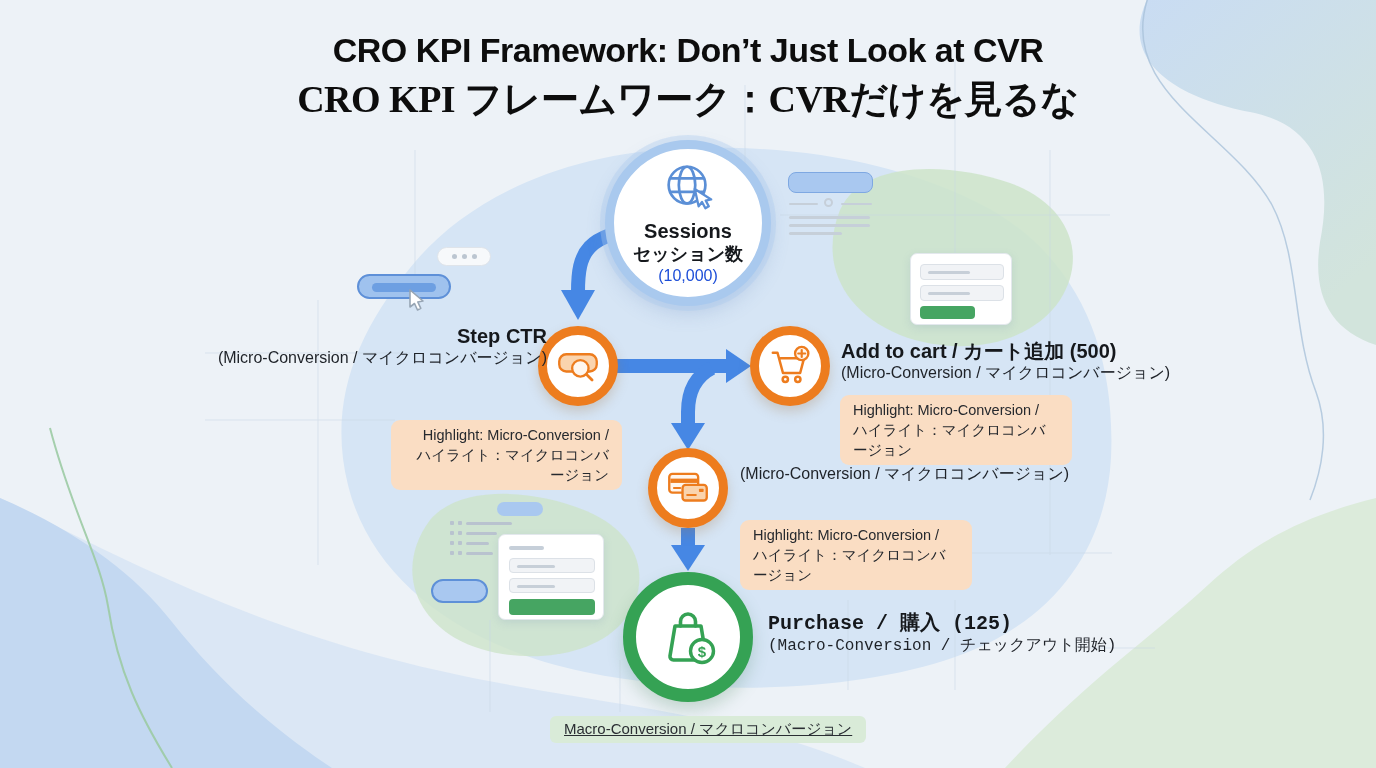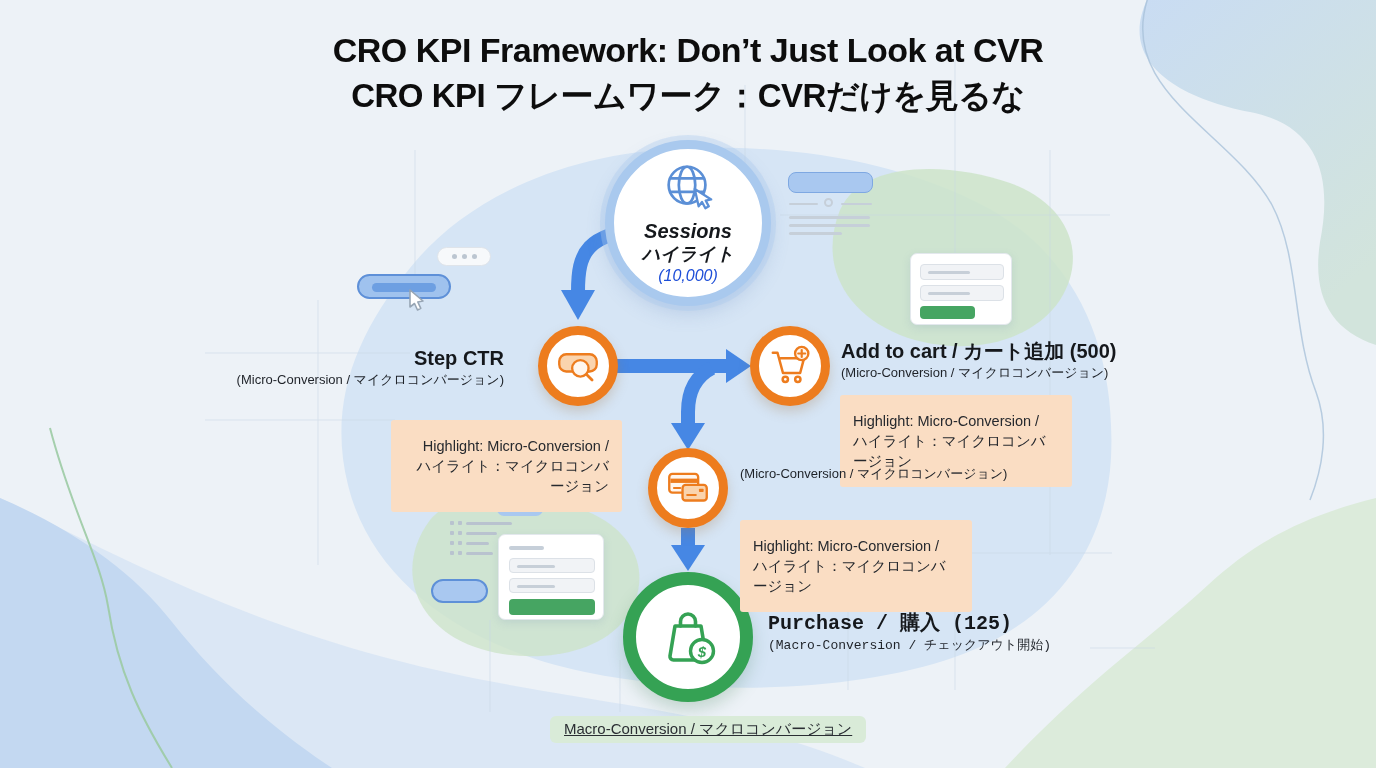--- a/index.html
+++ b/index.html
@@ -23,37 +23,37 @@
   .mock-input i{position:absolute;left:7px;top:50%;height:3px;margin-top:-1px;border-radius:2px;background:#C7CFD8;}
   .mock-btn-green{position:absolute;background:#46A562;border-radius:4px;}
   .mock-pill-blue-flat{position:absolute;background:#A9C8F0;border-radius:8px;}
   .dash-row{position:absolute;display:flex;align-items:center;gap:4px;}
   .dash-row i{width:4px;height:4px;border-radius:1px;background:#B9C3CF;}
   .dash-row b{height:3px;border-radius:2px;background:#B9C3CF;display:block;}
 
   
   .title{position:absolute;left:0;right:0;top:28px;text-align:center;z-index:6;color:#0D0D0D;}
   .title .t1{font-size:34px;font-weight:bold;letter-spacing:-.5px;line-height:1.35;}
-  .title .t2{font-size:33px;font-weight:bold;letter-spacing:-.5px;line-height:1.35;}
-
-  
-  .node{position:absolute;border-radius:50%;background:#fff;display:flex;flex-direction:column;align-items:center;justify-content:center;z-index:4;font-style:italic;}
+  .title .t2{font-size:38px;font-weight:bold;letter-spacing:-.5px;line-height:1.35;font-family:Liberation Serif, serif;}
+
+  
+  .node{position:absolute;border-radius:50%;background:#fff;display:flex;flex-direction:column;align-items:center;justify-content:center;z-index:4;}
   .node-sessions{left:605px;top:140px;width:166px;height:166px;border:9px solid #A9C9EE;
      box-shadow:0 0 0 5px rgba(169,201,238,.35),0 8px 18px rgba(110,145,195,.25);text-align:center;}
   .node-sessions .nm{font-size:20px;font-weight:bold;color:#15181C;line-height:1.2;}
   .node-sessions .nj{font-size:18px;font-weight:bold;color:#15181C;line-height:1.3;}
   .node-sessions .nv{font-size:16px;color:#1d4ed8;line-height:1.3;}
   .node-orange{width:80px;height:80px;border:9px solid #ED7C1E;box-shadow:0 6px 12px rgba(160,110,60,.25);}
   .node-green{left:623px;top:572px;width:130px;height:130px;border:13px solid #35A254;box-shadow:0 8px 16px rgba(70,130,90,.25);}
 
   
   .lbl{position:absolute;z-index:5;color:#15181C;}
   .lbl .big{font-size:20px;font-weight:bold;line-height:22px;}
-  .lbl .sub{font-size:13px;line-height:22px;color:#1E2228;}
-  .badge{position:absolute;z-index:5;background:#FADDC3;border-radius:3px;padding:16px 13px;font-size:14.5px;line-height:1.38;color:#26292E;}
+  .lbl .sub{font-size:16px;line-height:22px;color:#1E2228;}
+  .badge{position:absolute;z-index:5;background:#FADDC3;border-radius:9px;padding:5px 13px;font-size:14.5px;line-height:1.38;color:#26292E;}
   .badge-macro{position:absolute;z-index:5;background:#D9EBD8;border-radius:6px;padding:4px 14px;font-size:15px;color:#2A2E33;}
 
   .arrows{position:absolute;left:0;top:0;z-index:3;}
 </style>
 </head>
 <body>
 
 <div id="canvas">
 
   <svg class="bg-svg" width="1376" height="768" viewBox="0 0 1376 768">
@@ -185,21 +185,21 @@
     <svg width="62" height="58" viewBox="0 0 64 60" style="margin-bottom:2px;">
       <g fill="none" stroke="#5B8FD6" stroke-width="2.8">
         <circle cx="31" cy="27" r="19"></circle>
         <ellipse cx="31" cy="27" rx="8.5" ry="19"></ellipse>
         <line x1="13.5" y1="20" x2="48.5" y2="20"></line>
         <line x1="13.5" y1="34" x2="48.5" y2="34"></line>
       </g>
       <path d="M39 31 L43 49 L46.5 44.5 L50 51 L53.5 49 L50.3 43 L56 41.8 Z" fill="#FFFFFF" stroke="#5B8FD6" stroke-width="2.4" stroke-linejoin="round"></path>
     </svg>
     <div class="nm">Sessions</div>
-    <div class="nj">ハイライト</div>
+    <div class="nj">セッション数</div>
     <div class="nv">(10,000)</div>
   </div>
 
   <div class="node node-orange" style="left:538px;top:326px;">
     <svg width="50" height="50" viewBox="0 0 64 64">
       <rect x="8" y="17" width="48" height="22" rx="9" fill="#FAD4AE" stroke="#ED7C1E" stroke-width="3"></rect>
       <circle cx="35" cy="35" r="10.5" fill="#FFF6EE" stroke="#ED7C1E" stroke-width="3"></circle>
       <line x1="43" y1="43" x2="50" y2="50" stroke="#ED7C1E" stroke-width="3.6" stroke-linecap="round"></line>
     </svg>
   </div>
@@ -232,21 +232,21 @@
     <svg width="72" height="72" viewBox="0 0 72 72">
       <g fill="none" stroke="#35A254" stroke-width="3.6" stroke-linecap="round" stroke-linejoin="round">
         <path d="M23 25 H49 L54 55 a3.5 3.5 0 0 1 -3.5 4 H21.5 a3.5 3.5 0 0 1 -3.5 -4 Z"></path>
         <path d="M28.5 25 v-4.5 a7.5 7.5 0 0 1 15 0 V25"></path>
       </g>
       <circle cx="50" cy="50" r="11.5" fill="#FFFFFF" stroke="#35A254" stroke-width="3.4"></circle>
       <text x="50" y="55.5" font-size="15" font-weight="bold" fill="#35A254" text-anchor="middle" font-family="Liberation Sans, sans-serif">$</text>
     </svg>
   </div>
 
-  <div class="lbl" style="right:872px;top:325px;text-align:right;margin-top:22px;">
+  <div class="lbl" style="right:829px;top:325px;text-align:right;">
     <div class="big">Step CTR</div>
     <div class="sub">(Micro-Conversion / マイクロコンバージョン)</div>
   </div>
   <div class="badge" style="left:391px;top:420px;width:231px;text-align:right;">
     <div>Highlight: Micro-Conversion /</div>
     <div>ハイライト：マイクロコンバージョン</div>
   </div>
 
   <div class="lbl" style="left:841px;top:340px;">
     <div class="big">Add to cart / カート追加 (500)</div>

